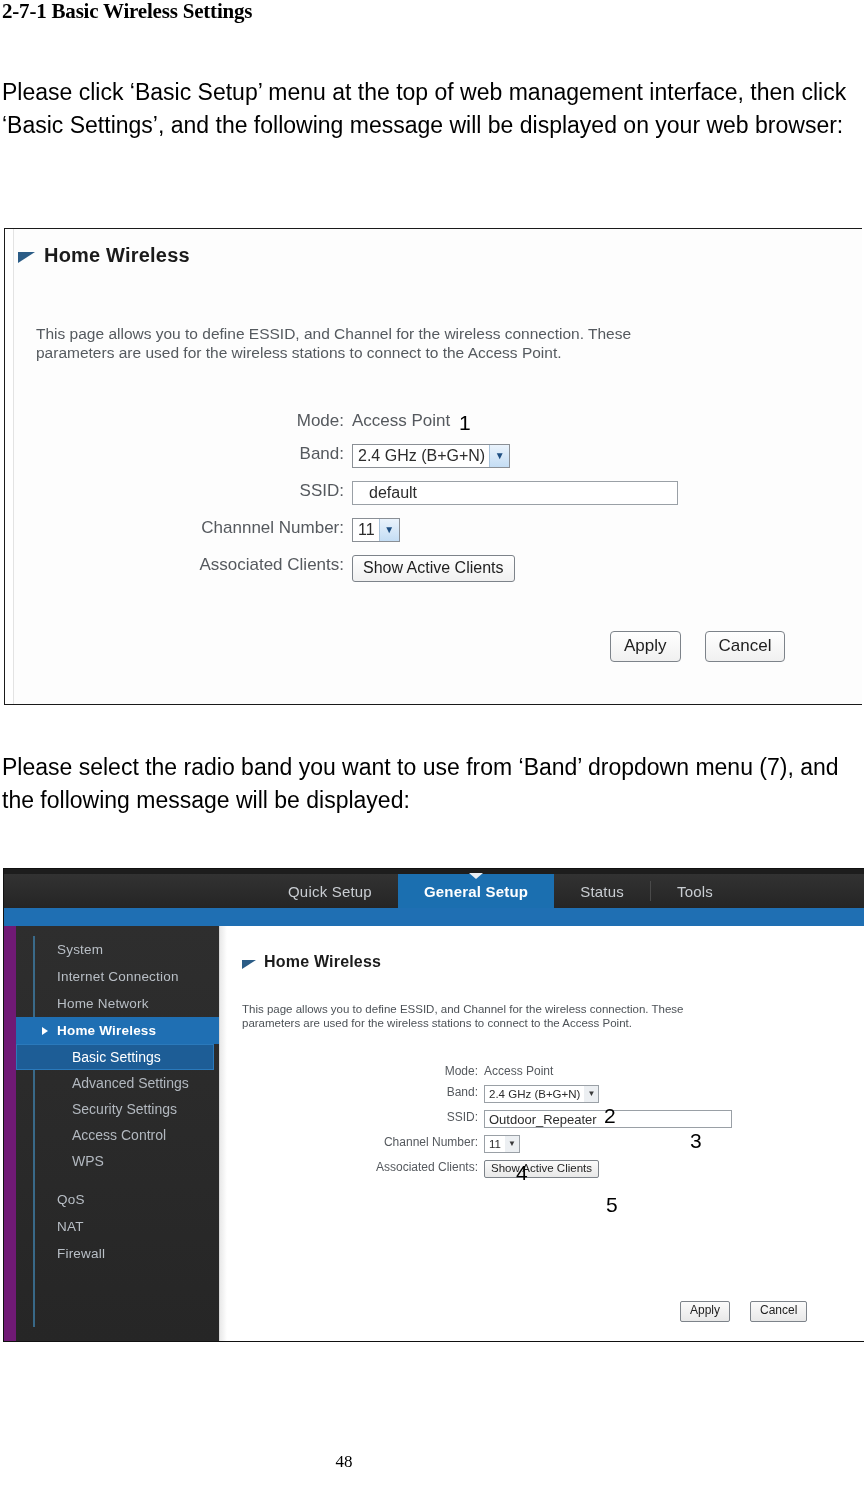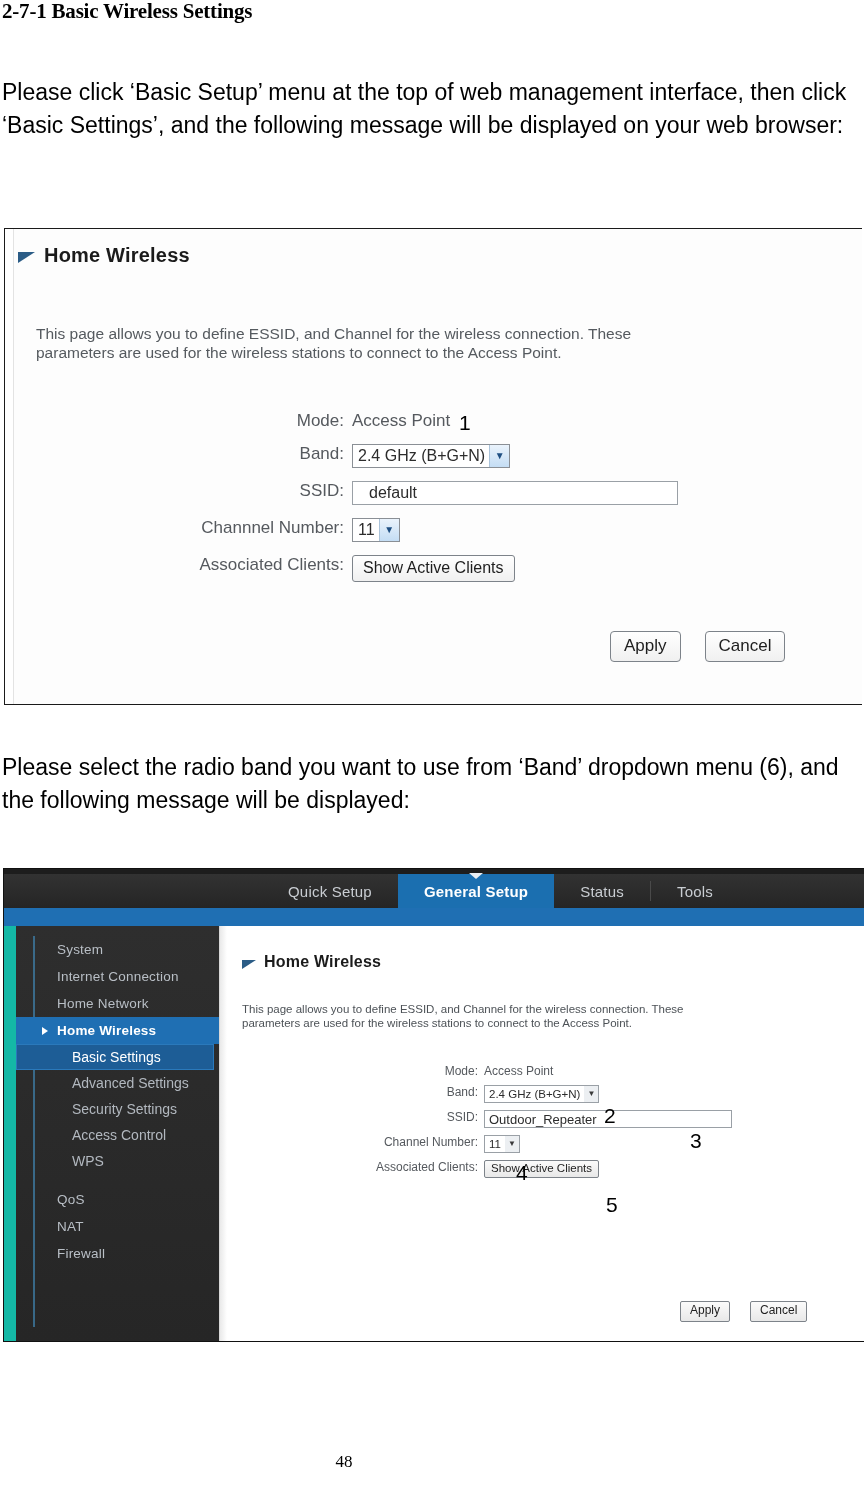--- a/index.html
+++ b/index.html
@@ -199,21 +199,21 @@
   
   .shot2 {
     position: absolute;
     left: 3px;
     top: 868px;
     width: 861px;
     height: 474px;
     border: 1px solid #111;
     border-right: none;
     box-sizing: border-box;
-    background: #14b8a6;
+    background: #701a75;
     overflow: hidden;
   }
 
   .topbar {
     position: absolute;
     left: 0; top: 0;
     width: 100%;
     height: 39px;
     background: #2b2b2b;
     background: linear-gradient(#343434, #252525);
@@ -419,21 +419,21 @@
     <div class="actions">
       <div class="btn">Apply</div>
       <div class="btn">Cancel</div>
     </div>
 
   </div>
 </div>
 
 <div class="callout" style="left:459px; top:412px;">1</div>
 
-<div class="para para-2">Please select the radio band you want to use from ‘Band’ dropdown menu (6), and the following message will be displayed:</div>
+<div class="para para-2">Please select the radio band you want to use from ‘Band’ dropdown menu (7), and the following message will be displayed:</div>
 
 <div class="shot2">
 
   <div class="topbar">
     <div class="topbar-strip"></div>
     <div class="tabs">
       <div class="tab">Quick Setup</div>
       <div class="tab active">General Setup</div>
       <div class="tab">Status</div>
       <div class="tab-sep"></div>

